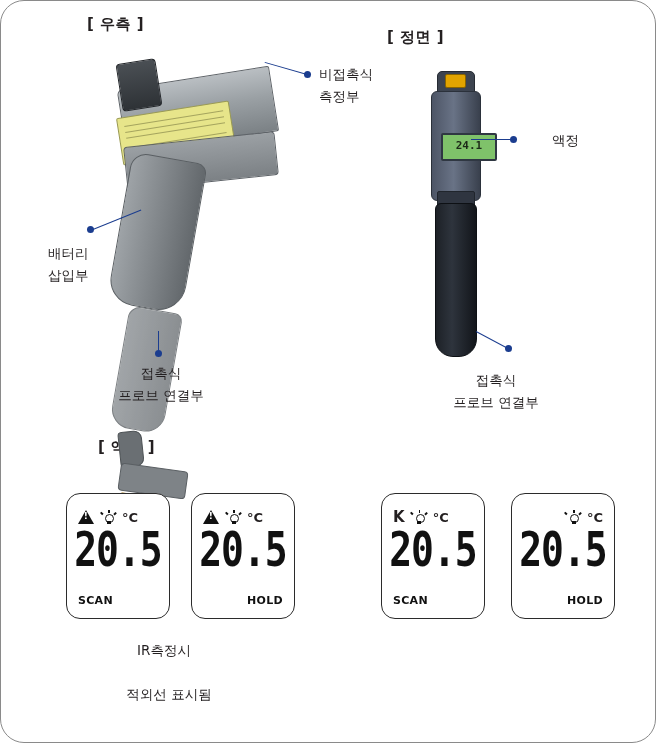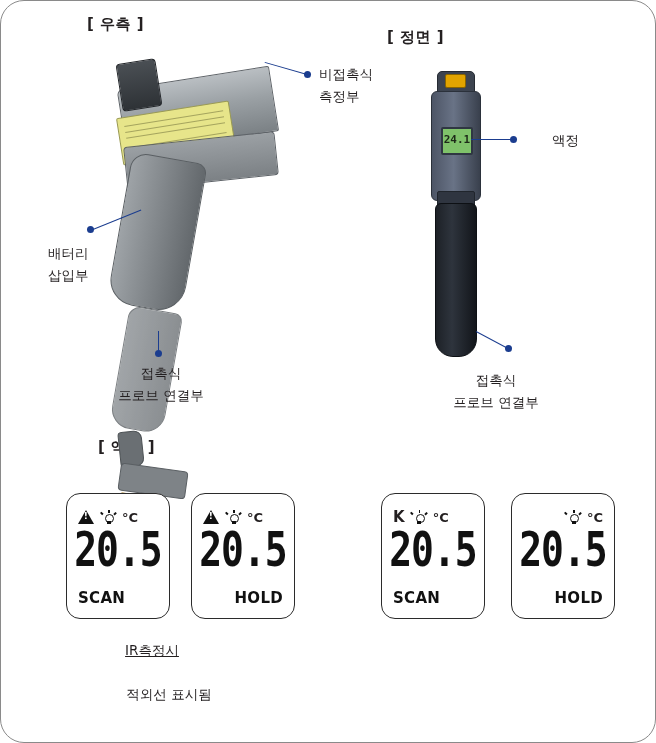--- a/index.html
+++ b/index.html
@@ -152,22 +152,22 @@
   #f-sensor {
     position: absolute; left: 26px; top: 3px; width: 19px; height: 12px;
     background: #e2a400; border-radius: 2px; border: 1px solid #8a6500;
   }
   #f-head {
     position: absolute; left: 12px; top: 20px; width: 48px; height: 108px;
     background: linear-gradient(90deg,#4d5566 0%, #697386 45%, #39404d 100%);
     border-radius: 6px; border: 1px solid #2b313b;
   }
   #f-screen {
-    position: absolute; left: 22px; top: 56px; width: 28px; height: 24px;
-    background: #7fc26a; border: 2px solid #2f3742; border-radius: 2px;
+    position: absolute; left: 22px; top: 62px; width: 28px; height: 24px;
+    background: #7fc26a; border: 2px solid #2f3742; border-radius: 2px; padding-left: 24px;
   }
   #f-screen .val {
     position: absolute; left: 0; right: 0; top: 4px;
     text-align: center; font-family: "DejaVu Sans Mono", monospace;
     font-size: 11px; font-weight: bold; color: #1d2a18;
   }
   #f-neck {
     position: absolute; left: 18px; top: 120px; width: 36px; height: 20px;
     background: #2f3540; border-radius: 2px; border: 1px solid #20252c;
   }
@@ -238,21 +238,21 @@
     font-family: "DejaVu Sans Mono", monospace;
     font-size: 38px;
     font-weight: bold;
     letter-spacing: -1px;
     color: #111;
     transform: scaleY(1.25);
   }
   .lcd .mode {
     position: absolute;
     bottom: 11px;
-    font-size: 15px;
+    font-size: 11px;
     font-weight: bold;
     letter-spacing: 0.3px;
     color: #111;
   }
   .lcd .mode.left { left: 11px; }
   .lcd .mode.right { right: 11px; }
 </style>
 </head>
 <body>
 
@@ -375,17 +375,17 @@
           <span class="ray r2"></span>
           <span class="ray r3"></span>
           <span class="stem"></span>
       </span>
       <span class="deg">°C</span>
     </div>
     <div class="digits">20.5</div>
     <div class="mode right">HOLD</div>
   </div>
 
-  <div class="cap" style="left:58px; top:640px; width:186px;text-decoration:underline;">IR측정시</div>
+  <div class="cap" style="left:70px; top:640px; width:186px;">IR측정시</div>
   <div class="cap" style="left:75px; top:684px; width:186px;">적외선 표시됨</div>
 
 
 </div>
 
 </body></html>

